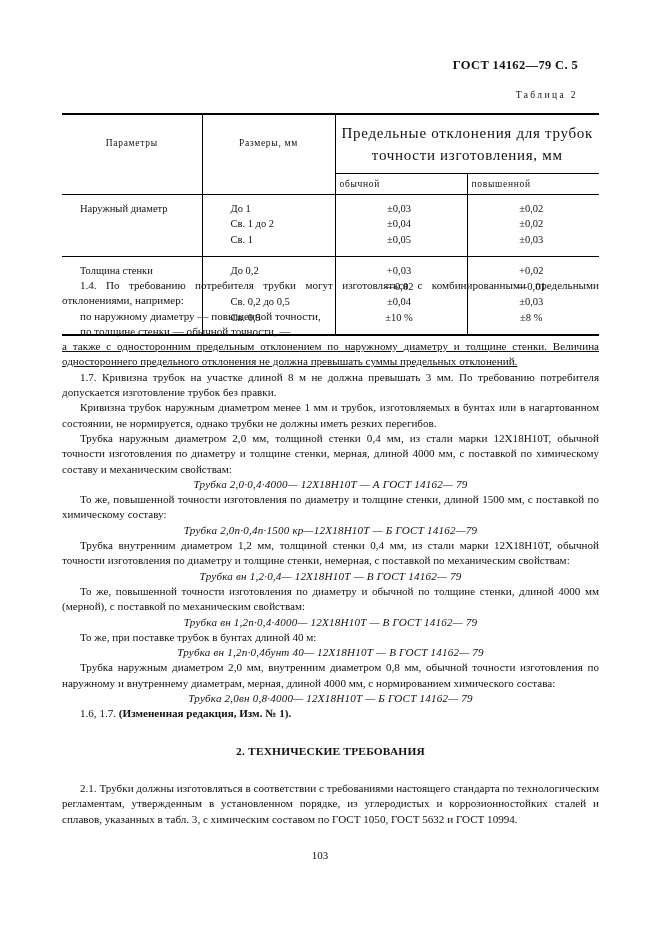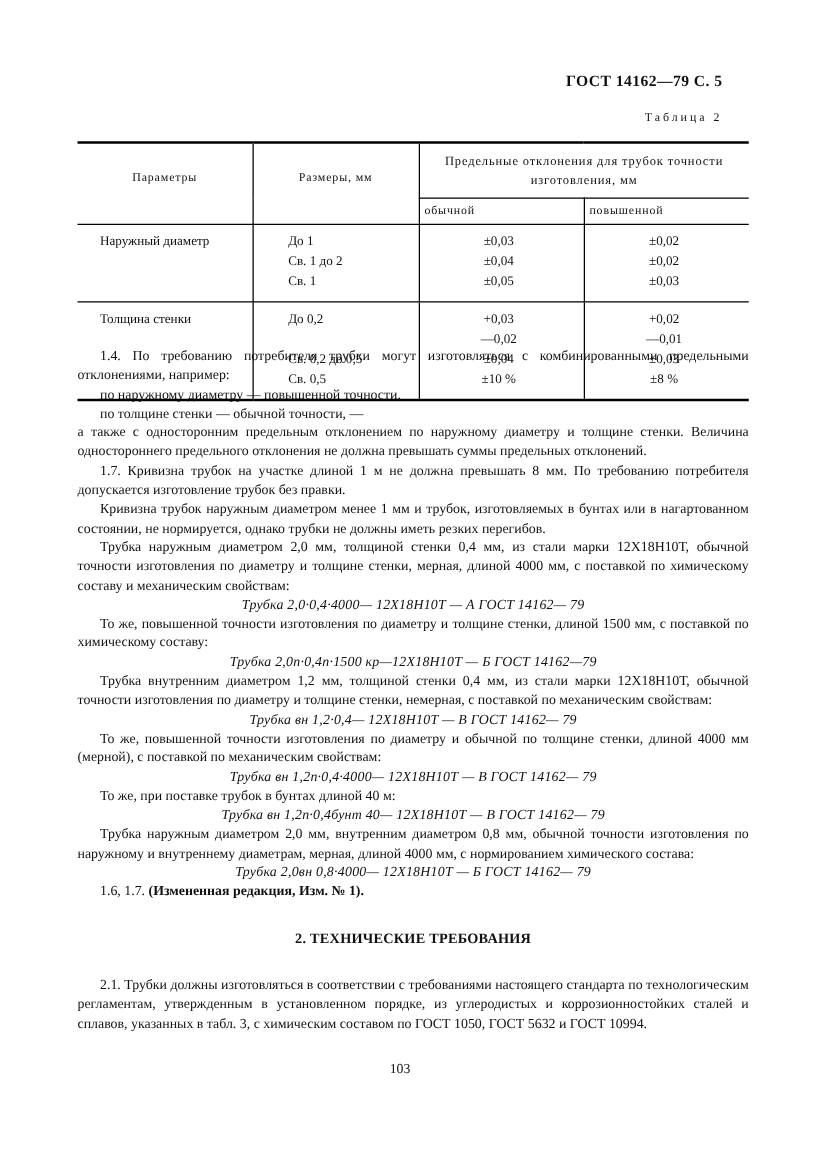--- a/index.html
+++ b/index.html
@@ -70,21 +70,21 @@
   .br-thin  { border-right: 1px solid #000 !important; }
 
   .hd-cell {
     text-align: center;
     font-size: 9.5px;
     letter-spacing: 0.7px;
     line-height: 1.45;
   }
   .hd-span {
     text-align: center;
-    font-size: 10px;
+    font-size: 15px;
     letter-spacing: 0.7px;
     line-height: 1.45;
     padding: 8px 4px 6px 4px !important;
   }
   .hd-sub {
     text-align: left;
     font-size: 9.5px;
     letter-spacing: 0.7px;
     padding: 5px 4px 5px 4px !important;
   }
@@ -109,21 +109,21 @@
     font-size: 11.1px;
     line-height: 15.3px;
     text-align: justify;
     text-justify: inter-word;
   }
   p.para {
     margin: 0;
     text-indent: 18px;
     text-align: justify;
   }
-  p.para.noind { text-indent: 0; }
+  p.para.noind { text-indent: 0; text-decoration: underline; }
   p.sublist {
     margin: 0;
     text-indent: 18px;
     text-align: left;
   }
   p.center-sp {
     margin: 0;
     text-align: center;
     letter-spacing: 2.6px;
     text-indent: 0;
@@ -233,21 +233,21 @@
       </tbody>
     </table>
   </div>
 
   <div class="body-text">
 
     <p class="para">1.4. По требованию потребителя трубки могут изготовляться с комбинированными предельными отклонениями, например:</p>
     <p class="sublist">по наружному диаметру — повышенной точности,</p>
     <p class="sublist">по толщине стенки — обычной точности, —</p>
     <p class="para noind">а также с односторонним предельным отклонением по наружному диаметру и толщине стенки. Величина одностороннего предельного отклонения не должна превышать суммы предельных отклонений.</p>
-    <p class="para">1.7. Кривизна трубок на участке длиной 1 м не должна превышать 8 мм. По требованию потребителя допускается изготовление трубок без правки.</p>
+    <p class="para">1.7. Кривизна трубок на участке длиной 8 м не должна превышать 3 мм. По требованию потребителя допускается изготовление трубок без правки.</p>
     <p class="para">Кривизна трубок наружным диаметром менее 1 мм и трубок, изготовляемых в бунтах или в нагартованном состоянии, не нормируется, однако трубки не должны иметь резких перегибов.</p>
 
 
     <p class="para">Трубка наружным диаметром 2,0 мм, толщиной стенки 0,4 мм,  из стали марки 12Х18Н10Т, обычной точности изготовления по диаметру и толщине стенки, мерная, длиной 4000 мм, с поставкой по химическому составу и механическим свойствам:</p>
     <p class="design">Трубка  2,0·0,4·4000— 12Х18Н10Т —  А  ГОСТ  14162— 79</p>
 
     <p class="para">То же, повышенной точности изготовления по диаметру и толщине стенки, длиной 1500 мм, с поставкой по химическому составу:</p>
     <p class="design">Трубка  2,0п·0,4п·1500  кр—12Х18Н10Т —  Б  ГОСТ  14162—79</p>
 
     <p class="para">Трубка внутренним диаметром 1,2 мм, толщиной стенки 0,4 мм, из стали марки 12Х18Н10Т, обычной точности изготовления по диаметру и толщине стенки, немерная, с поставкой по механическим свойствам:</p>

